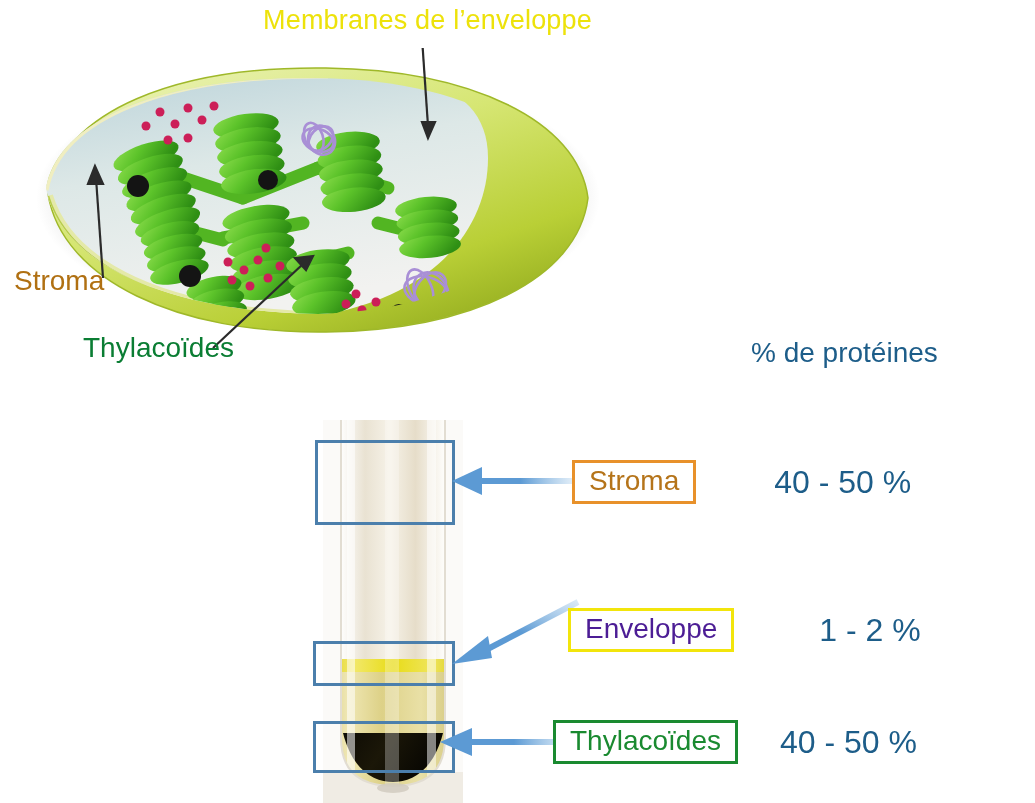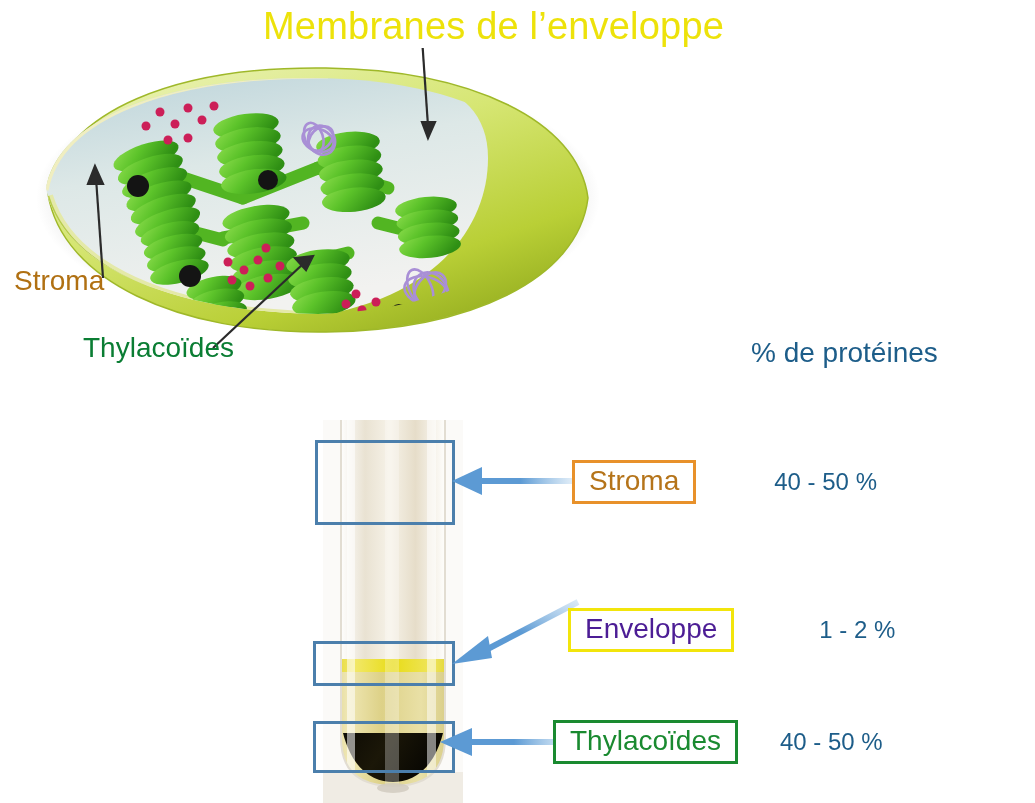--- a/index.html
+++ b/index.html
@@ -13,21 +13,21 @@
     position: relative;
     overflow: hidden;
     font-family: "Liberation Sans", sans-serif;
   }
 
   
   #envelope-title {
     position: absolute;
     left: 263px;
     top: 5px;
-    font-size: 38px;
+    font-size: 27px;
     color: #ede20a;
     letter-spacing: 0.2px;
     white-space: nowrap;
   }
 
   
   #chloroplast-figure {
     position: absolute;
     left: 18px;
     top: 48px;
@@ -113,21 +113,21 @@
     font-size: 28px;
     line-height: 1.15;
     white-space: nowrap;
     box-sizing: border-box;
   }
   .chip-stroma   { border-color: #e8912a; color: #b5741a; }
   .chip-envelope { border-color: #f2e50c; color: #4c1d95; }
   .chip-thyla    { border-color: #1a8a30; color: #1a8a30; }
 
   .legend-value {
-    font-size: 24px;
+    font-size: 32px;
     color: #1d5d89;
     white-space: nowrap;
   }
   #legend-row-stroma   .legend-value { margin-left: 78px; }
   #legend-row-envelope .legend-value { margin-left: 85px; }
   #legend-row-thyla    .legend-value { margin-left: 42px; }
 </style>
 </head>
 <body>
 

